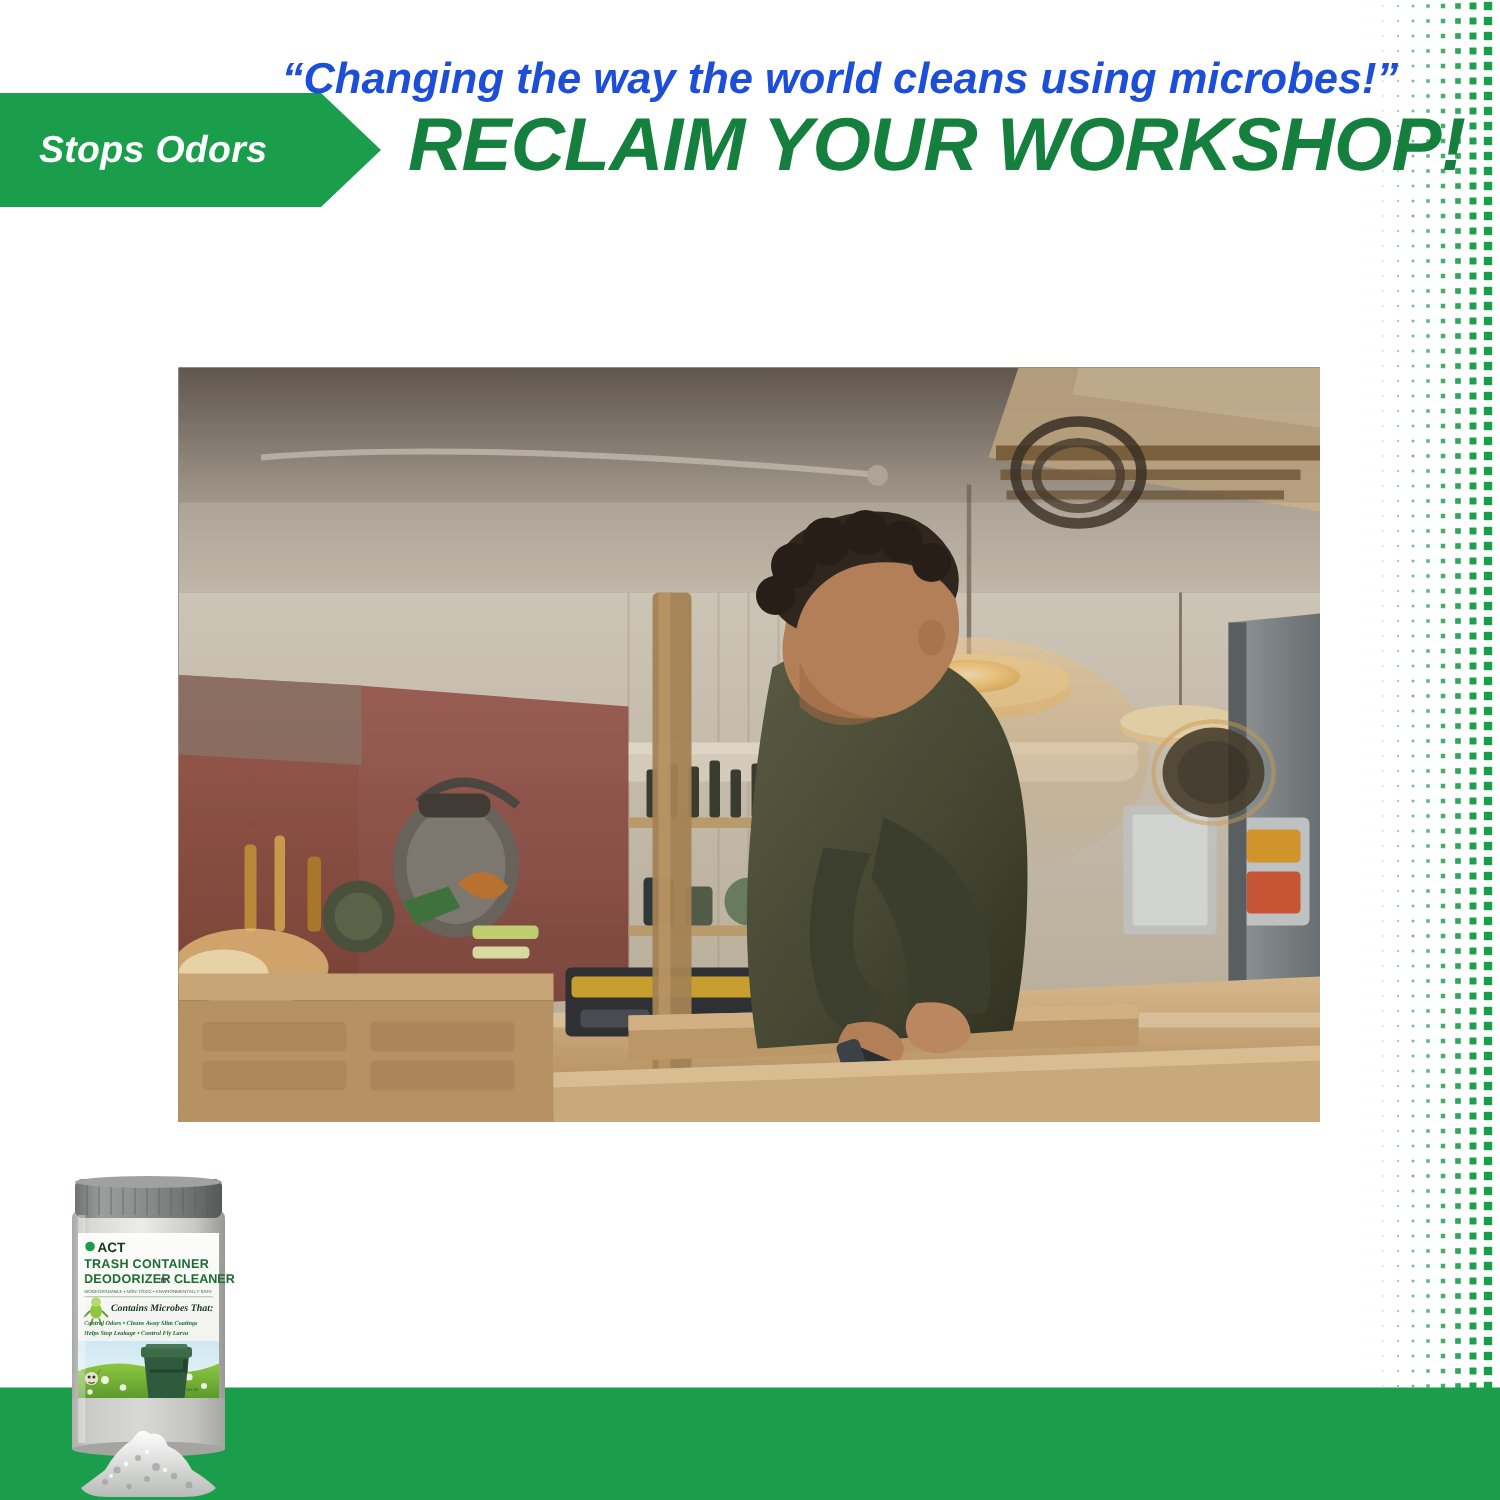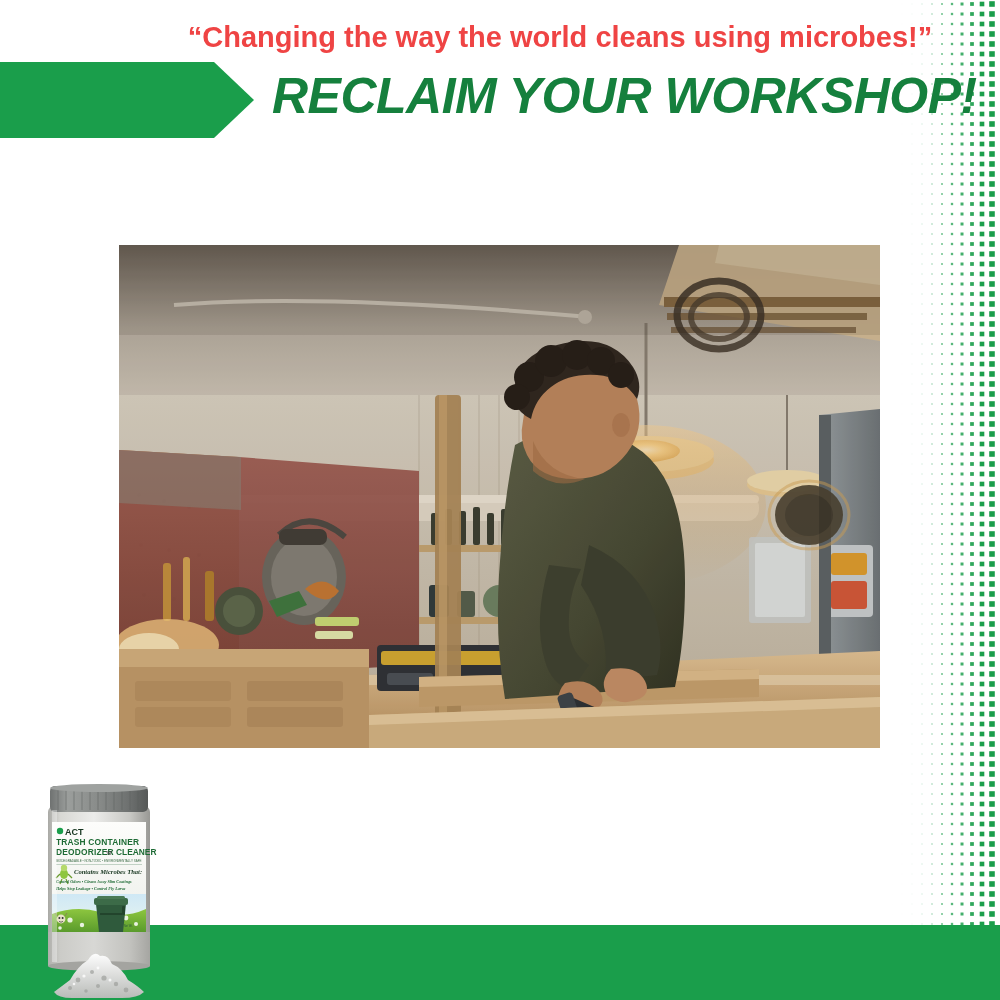--- a/index.html
+++ b/index.html
@@ -74,26 +74,27 @@
   
   .bottom-banner {
     position:absolute;
     left:0; bottom:0;
     width:1000px; height:75px;
     background:#1a9e4b;
     z-index:6;
   }
   .bottom-tagline {
     position:absolute;
-    left:0; top:0;
+    left:0; top:16px;
     width:1000px; height:75px;
     display:flex; align-items:center; justify-content:center;
-    color:#ef4444;
+    color:#1d4ed8;
     font-size:29px;
     font-weight:bold;
+    font-style:italic;
     white-space:nowrap;
     z-index:8;
     padding-left:120px;
   }
 
   
   .product {
     position:absolute;
     left:40px; bottom:0px;
     width:118px; height:218px;
@@ -1302,20 +1303,21 @@
       <rect x="61.15" y="993.15" width="1.71" height="1.71" fill="#1a9e4b" opacity="0.643"></rect>
       <rect x="70.85" y="992.85" width="2.30" height="2.30" fill="#1a9e4b" opacity="0.730"></rect>
       <rect x="80.51" y="992.51" width="2.99" height="2.99" fill="#1a9e4b" opacity="0.818"></rect>
       <rect x="90.12" y="992.12" width="3.76" height="3.76" fill="#1a9e4b" opacity="0.905"></rect>
       <rect x="99.69" y="991.69" width="4.62" height="4.62" fill="#1a9e4b" opacity="0.992"></rect>
       <rect x="109.21" y="991.21" width="5.58" height="5.58" fill="#1a9e4b" opacity="1.000"></rect>
     </svg></div>
 
 <div class="badge-wrap">
   <div class="badge-body"></div>
+  <div class="badge-label">Stops Odors</div>
 </div>
 
 <div class="headline">RECLAIM YOUR WORKSHOP!</div>
 
 <div class="photo">
   <svg viewBox="0 0 761 503" preserveAspectRatio="none">
     <defs>
       <linearGradient id="ceil" x1="0" y1="0" x2="0" y2="1">
         <stop offset="0%" stop-color="#6e665d"></stop>
         <stop offset="55%" stop-color="#b8b0a4"></stop>

